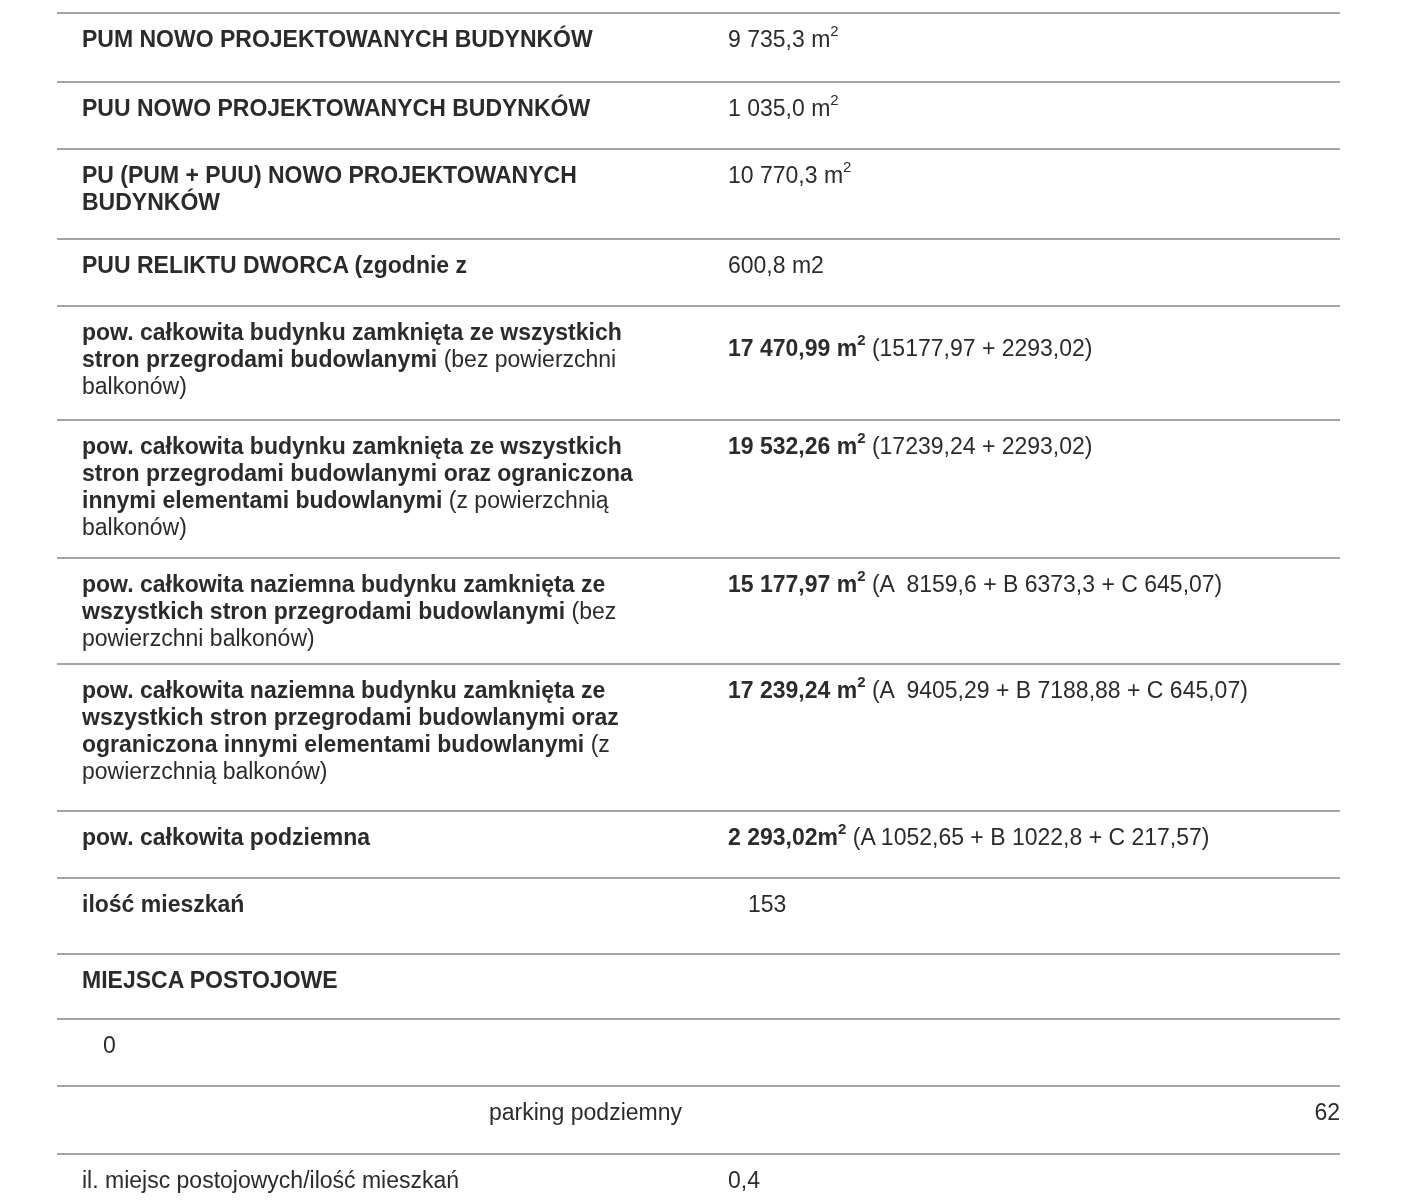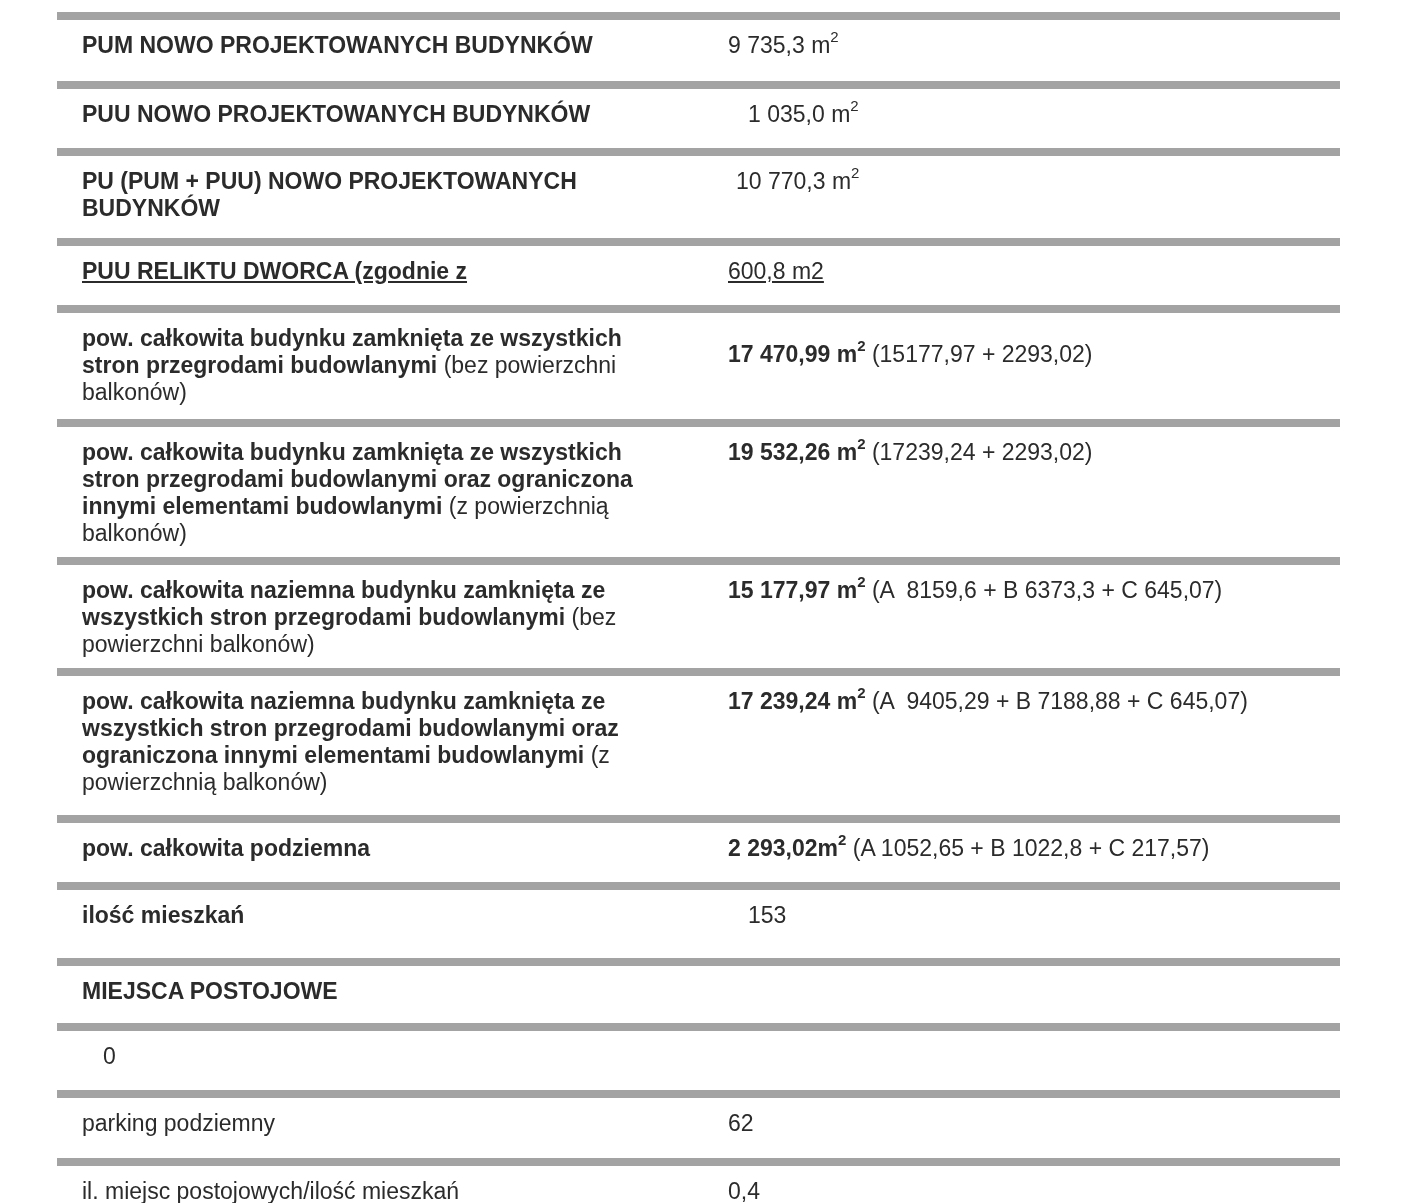--- a/index.html
+++ b/index.html
@@ -16,21 +16,21 @@
     width: 1283px;
     font-family: "Liberation Sans", "DejaVu Sans", sans-serif;
     font-size: 23px;
     line-height: 27px;
     color: #2b2b2b;
   }
   .row {
     box-sizing: border-box;
     display: flex;
     align-items: flex-start;
-    border-top: 8px solid #a3a3a3;
+    border-top: 2px solid #a3a3a3;
   }
   .cell {
     box-sizing: border-box;
     padding-top: 12px;
     white-space: pre-wrap;
   }
   .label {
     flex: 0 0 625px;
     padding-left: 25px;
     padding-bottom: 10px;
@@ -42,32 +42,32 @@
   .b { font-weight: bold; }
   sup {
     font-size: 15px;
     line-height: 0;
     position: relative;
     top: -2px;
     vertical-align: super;
   }
   
   .r0  { min-height: 69px; }
-  .r1  { min-height: 67px; gap: 20px; }
-  .r2  { min-height: 90px; gap: 8px; }
-  .r3  { min-height: 67px; text-decoration: underline; }
+  .r1  { min-height: 67px; }
+  .r2  { min-height: 90px; }
+  .r3  { min-height: 67px; }
   .r4  { min-height: 114px; }
   .r5  { min-height: 138px; }
   .r6  { min-height: 106px; }
   .r7  { min-height: 147px; }
   .r8  { min-height: 67px; }
   .r9  { min-height: 68px; gap: 20px; }
   .r10 { min-height: 65px; margin-top: 8px; }
   .r11 { min-height: 67px; }
-  .r12 { min-height: 68px; }
+  .r12 { min-height: 68px; text-align: right; }
   .r13 { min-height: 58px; }
   
   .r4 .value { padding-top: 28px; }
   .r5 .value { }
 </style>
 </head>
 <body>
 
 <div class="table">
 

